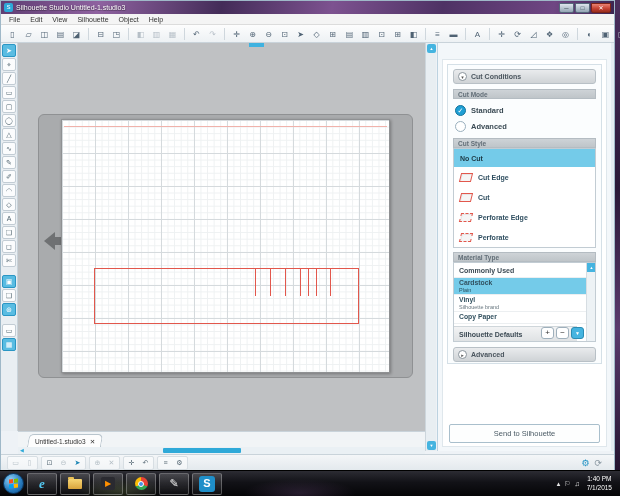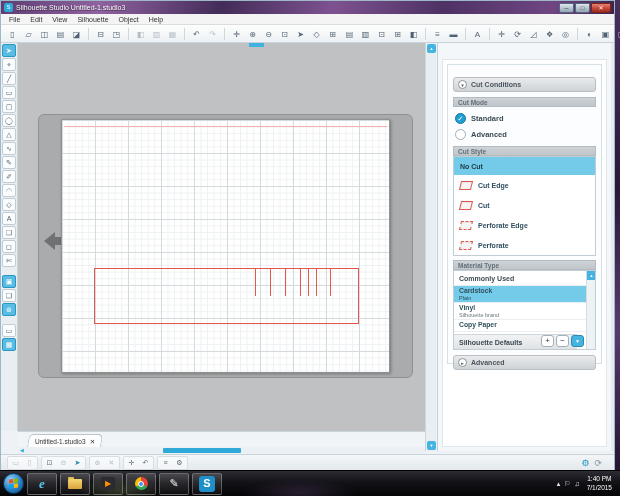--- a/index.html
+++ b/index.html
@@ -74,21 +74,21 @@
   .gear-blue{color:#2192c4;font-size:9px;}
   .sync{color:#8a98a2;font-size:9px;}
   
   .winedge{position:absolute;right:0;top:42px;width:6px;bottom:18px;background:#e4ecf2;border-left:1px solid #cdd9e2;}
   .panel{position:absolute;left:436px;top:42px;width:174px;bottom:18px;background:#f3f7fa;border-left:1px solid #bcd2e0;}
   .phead{height:16px;background:#fbfdfe;border-bottom:1px solid #d3dde4;display:flex;align-items:center;padding:0 5px;}
   .ptitle{font-size:8px;font-weight:bold;color:#3a4a56;letter-spacing:.4px;flex:1;}
   .pbtn{width:11px;height:11px;border:1px solid #a9bcc9;background:#fff;font-size:7px;line-height:9px;text-align:center;color:#445;margin-left:2px;}
   .pbtn.act{background:#4db4e0;border-color:#2692c0;color:#fff;}
   .pbody{position:absolute;left:4px;right:4px;top:16px;bottom:4px;background:#fff;border:1px solid #dfe7ec;}
-  .groupwrap{position:absolute;left:4px;right:4px;top:4px;height:300px;border:1px solid #d5e0e7;background:#fbfdfe;padding:12px 5px;}
+  .groupwrap{position:absolute;left:4px;right:4px;top:4px;height:300px;border:1px solid #d5e0e7;background:#fbfdfe;padding:4px 5px;}
   .cbar{height:15px;background:linear-gradient(#e9ebed,#cfd3d6);border:1px solid #b8c0c6;border-radius:3px;
     display:flex;align-items:center;gap:4px;padding:0 4px;font-size:7px;font-weight:bold;color:#4a555e;margin-bottom:5px;}
   .circ{width:9px;height:9px;border-radius:50%;background:#fff;border:1px solid #8a949c;font-size:5px;line-height:8px;text-align:center;color:#555;flex:none;}
   .slabel{height:10px;background:linear-gradient(#ced3d7,#bfc5c9);border:1px solid #b4bcc2;color:#636f78;
     font-size:6.5px;font-weight:bold;line-height:9px;padding-left:4px;}
   .radios{padding:3px 2px 4px;}
   .rrow{display:flex;align-items:center;gap:5px;height:16px;}
   .radio{width:11px;height:11px;border-radius:50%;flex:none;border:1px solid #9ab0be;background:#fff;color:#fff;font-size:7px;line-height:10px;text-align:center;}
   .radio.on{background:#1f9fd4;border-color:#15749c;}
   .rlab{font-size:7.5px;font-weight:bold;color:#3a4a54;}
@@ -376,20 +376,21 @@
               <span class="pmbtn">+</span>
               <span class="pmbtn">−</span>
               <span class="pmbtn blue">▼</span>
             </div>
           </div>
           <div class="cbar" style="margin-bottom:0;">
             <span class="circ">▸</span>
             <span>Advanced</span>
           </div>
         </div>
+        <button class="send">Send to Silhouette</button>
       </div>
     </div>
   </div>
 
   <div class="taskbar">
     <div class="orb">
       <span class="flag">
           <i></i>
           <i></i>
           <i></i>

